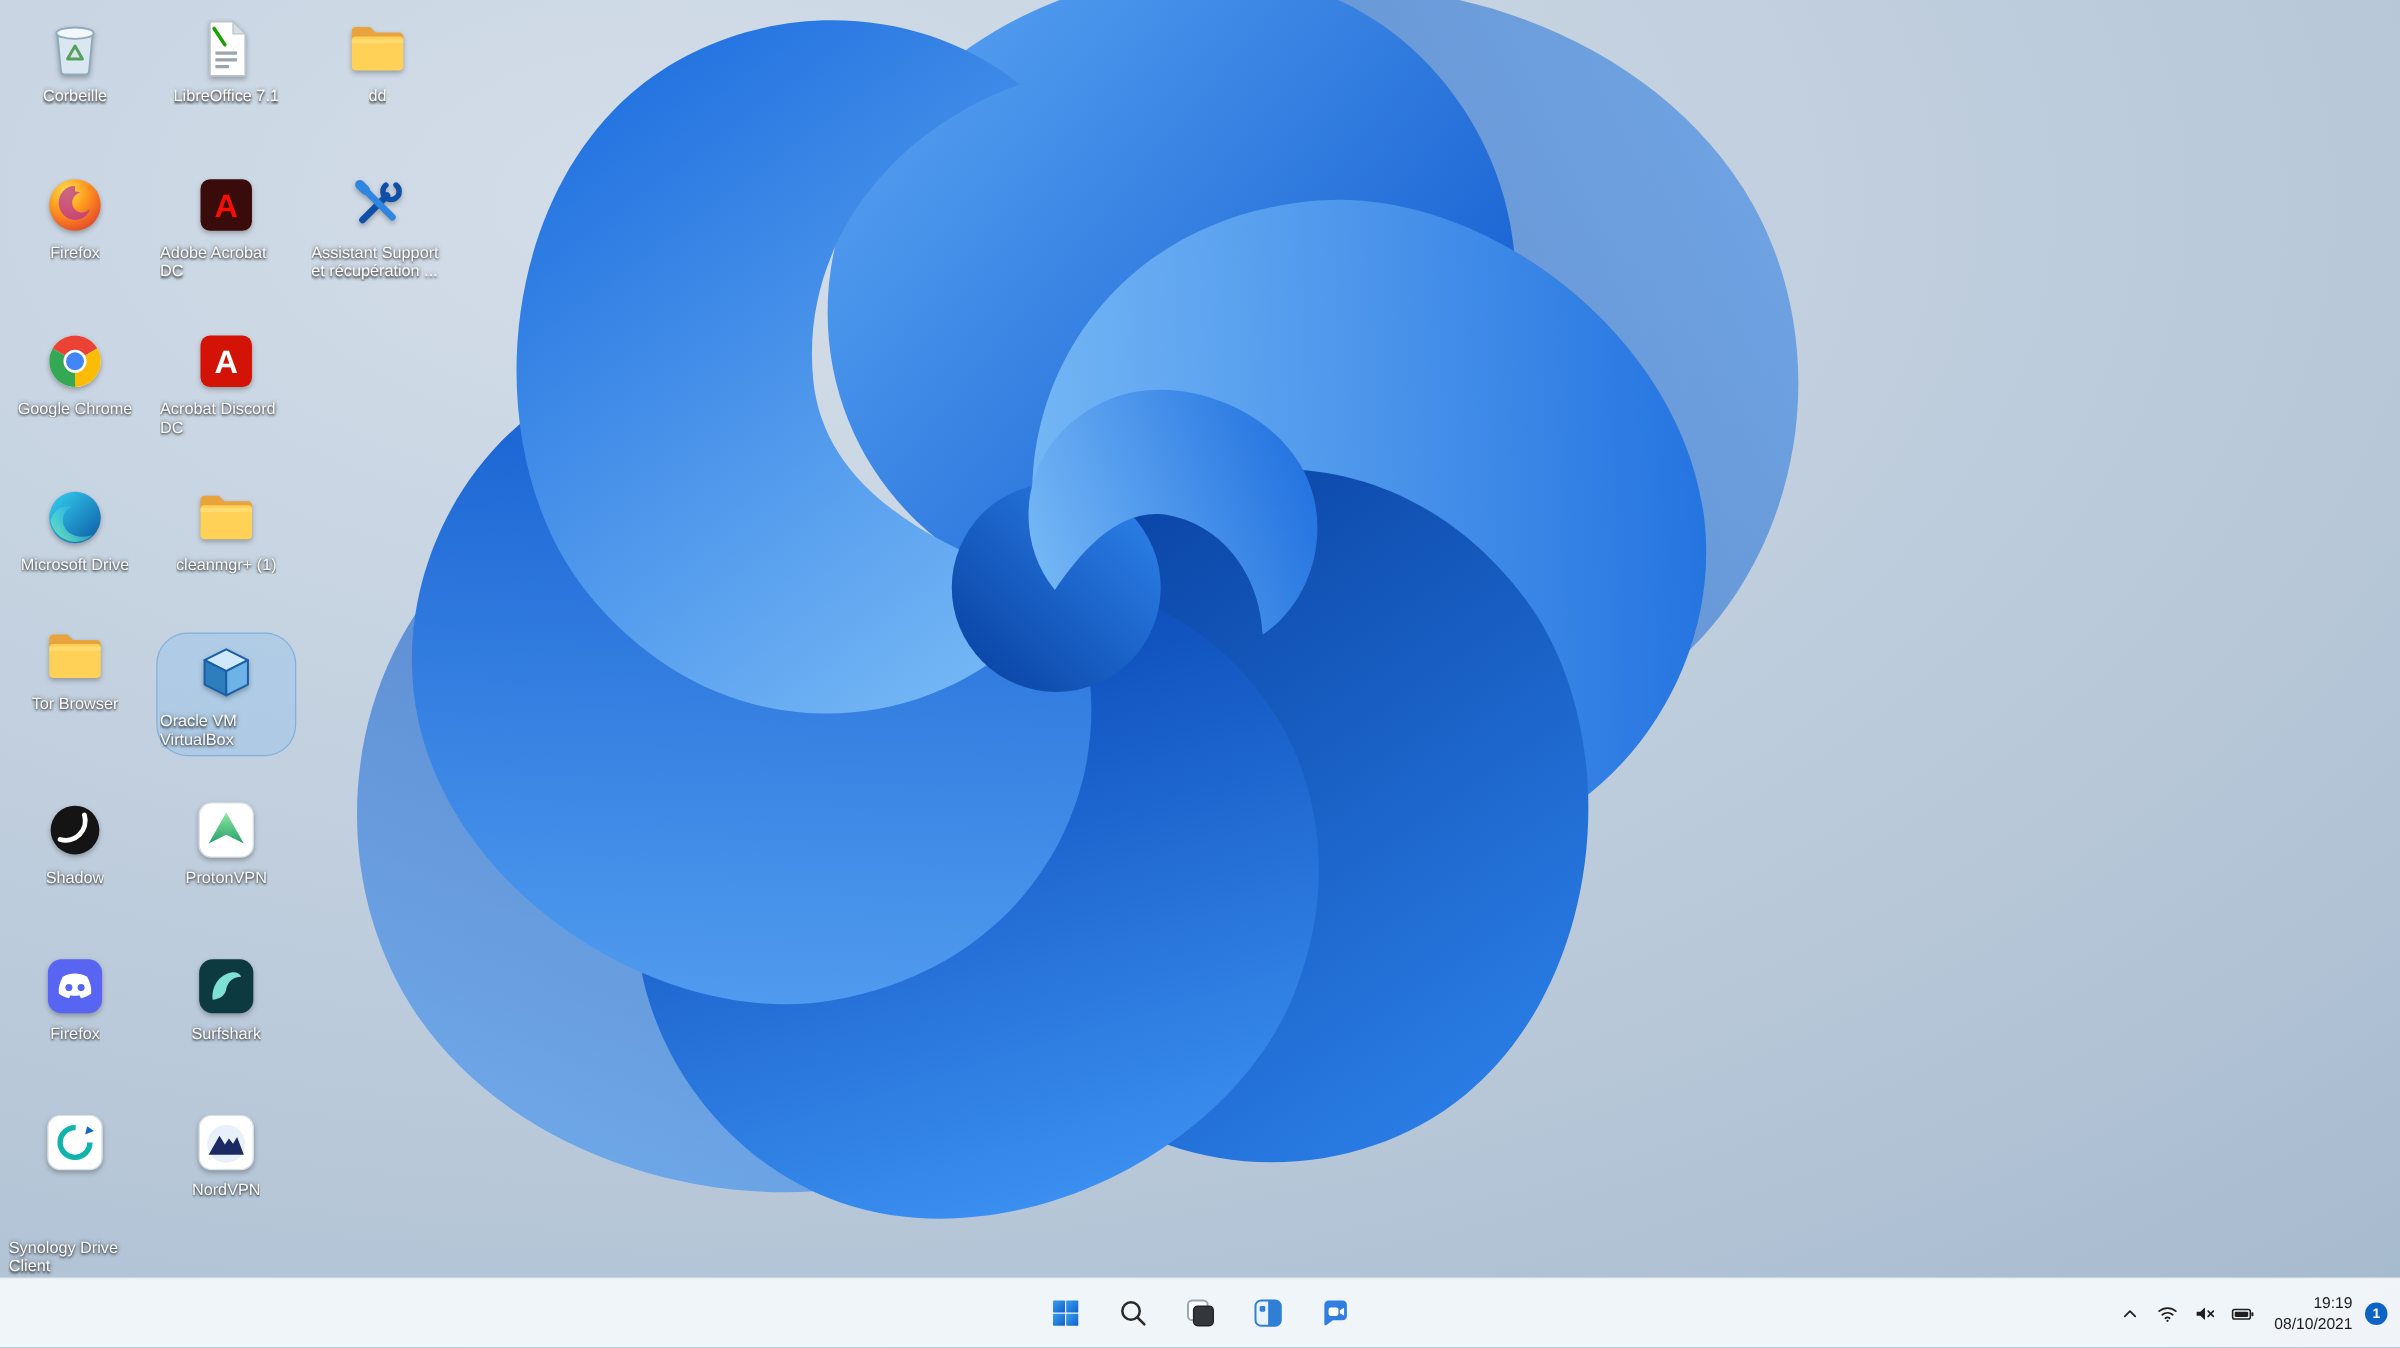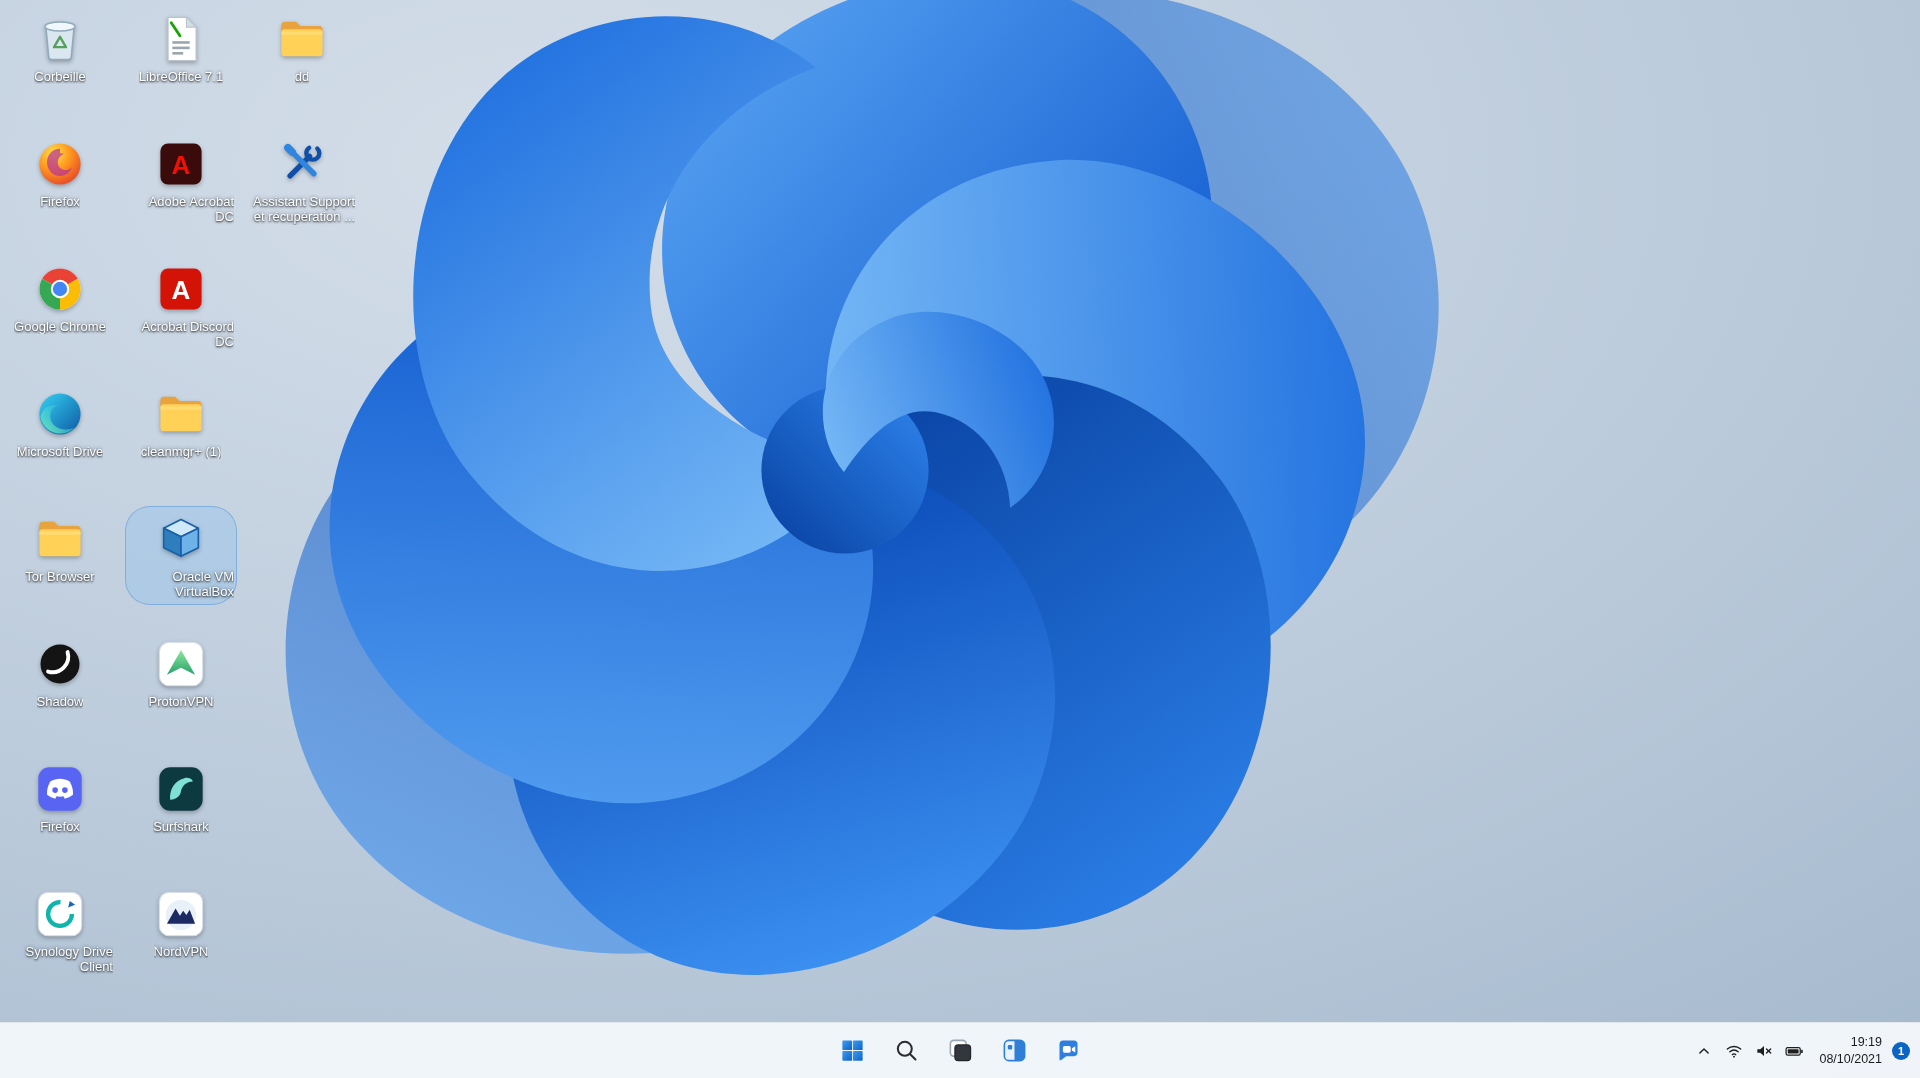--- a/index.html
+++ b/index.html
@@ -18,21 +18,21 @@
   .di {
     position:absolute; width:112px; padding:5px 2px 4px 2px;
     display:flex; flex-direction:column; align-items:center;
     border:1px solid transparent; border-radius:2px; cursor:default;
   }
   .di.sel { background:rgba(150,195,235,.45); border-color:rgba(120,170,220,.85);border-radius:25px; }
   .glyph { width:54px; height:54px; display:flex; align-items:center; justify-content:center;
            filter:drop-shadow(0 2px 2px rgba(0,0,0,.28)); }
   .glyph svg { width:52px; height:52px; }
   .dlabel {
-    margin-top:3px; font-size:13px; line-height:1.18; color:#fff; text-align:right;
+    margin-top:3px; font-size:13px; line-height:1.18; color:#fff; text-align:left;
     text-shadow:0 1px 2px rgba(0,0,0,.8), 0 0 4px rgba(0,0,0,.45);
     max-width:110px; max-height:32px; overflow:hidden; word-wrap:break-word;
   }
 
   
   #taskbar {
     position:absolute; left:0; right:0; bottom:0; height:56px;
     background:rgba(243,247,251,.96);
     border-top:1px solid rgba(0,0,0,.05);
   }
@@ -226,21 +226,21 @@
       <div class="di" style="left: 125px; top: 381px;">
         <div class="glyph">
           <svg viewBox="0 0 48 48">
             <path d="M5 11c0-1.7 1.3-3 3-3h10.5l4 4H40c1.7 0 3 1.3 3 3v3H5z" fill="#e8a33d"></path>
             <rect x="5" y="15" width="38" height="25" rx="3" fill="#ffd157"></rect>
             <path d="M5 17h38v3H5z" fill="#ffdf7e" opacity=".7"></path>
           </svg>
         </div>
         <div class="dlabel">cleanmgr+ (1)</div>
       </div>
-      <div class="di" style="left: 4px; top: 506px;">
+      <div class="di" style="left: 4px; top: 492px;">
         <div class="glyph">
           <svg viewBox="0 0 48 48">
             <path d="M5 11c0-1.7 1.3-3 3-3h10.5l4 4H40c1.7 0 3 1.3 3 3v3H5z" fill="#e8a33d"></path>
             <rect x="5" y="15" width="38" height="25" rx="3" fill="#ffd157"></rect>
             <path d="M5 17h38v3H5z" fill="#ffdf7e" opacity=".7"></path>
           </svg>
         </div>
         <div class="dlabel">Tor Browser</div>
       </div>
       <div class="di sel" style="left: 125px; top: 506px;">
@@ -290,21 +290,21 @@
       </div>
       <div class="di" style="left: 125px; top: 756px;">
         <div class="glyph">
           <svg viewBox="0 0 48 48">
             <rect x="4" y="4" width="40" height="40" rx="10" fill="#0d3940"></rect>
             <path d="M14 34c-1-9 4-18 13-20 4-.9 7 .5 8 3-6 0-10 4-11 9-.7 3.8-3 7-10 8z" fill="#7fe0d4"></path>
           </svg>
         </div>
         <div class="dlabel">Surfshark</div>
       </div>
-      <div class="di" style="left: 4px; top: 881px;">
+      <div class="di" style="left: 4px; top: 881px; gap: 46px;">
         <div class="glyph">
           <svg viewBox="0 0 48 48">
             <rect x="4" y="4" width="40" height="40" rx="9" fill="#ffffff" stroke="#d7dee5"></rect>
             <circle cx="24" cy="24" r="11" fill="none" stroke="#0fb5ac" stroke-width="4" stroke-dasharray="52 18"></circle>
             <path d="M33 12l5 3.5-6.5 2.5z" fill="#1368c4"></path>
           </svg>
         </div>
         <div class="dlabel">Synology Drive Client</div>
       </div>
       <div class="di" style="left: 125px; top: 881px;">

